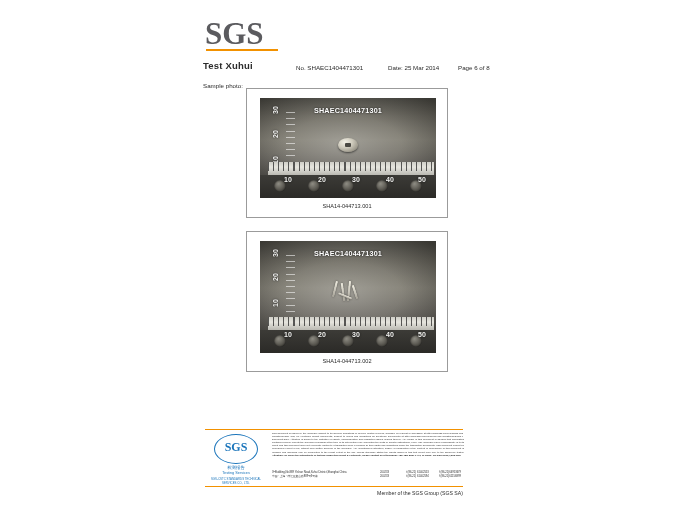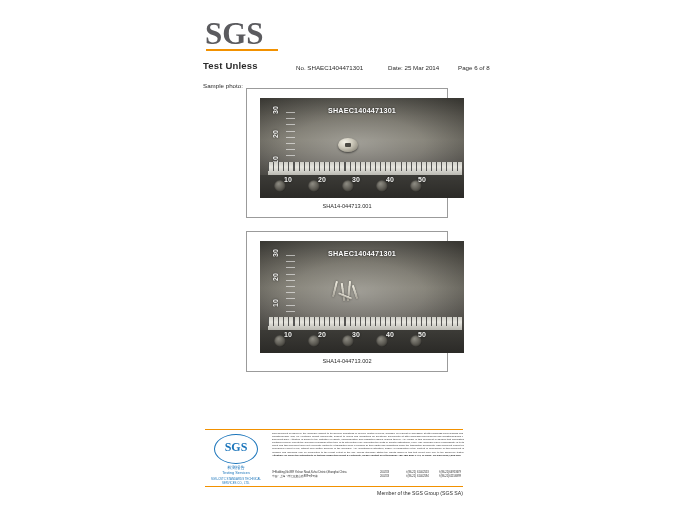--- a/index.html
+++ b/index.html
@@ -91,21 +91,21 @@
     border: 1px solid #9b9b9b;
     box-sizing: border-box;
   }
   .frame-1 { top: 88px; height: 130px; }
   .frame-2 { top: 231px; height: 141px; }
 
   .photo {
     position: absolute;
     left: 13px;
     top: 9px;
-    width: 204px;
+    width: 176px;
     height: 100px;
     overflow: hidden;
     background: #3a3a38;
   }
   .frame-2 .photo { height: 112px; }
 
   .photo-caption {
     position: absolute;
     left: 0;
     width: 100%;
@@ -382,21 +382,21 @@
 <body>
 
 <div class="page">
 
   <div class="logo-wrap">
     <div class="logo-text">SGS</div>
     <div class="logo-rule"></div>
   </div>
 
   <div class="title-row">
-    <div class="title-report">Test Unless</div>
+    <div class="title-report">Test Xuhui</div>
     <div class="meta meta-no">No. SHAEC1404471301</div>
     <div class="meta meta-date">Date: 25 Mar 2014</div>
     <div class="meta meta-page">Page 6 of 8</div>
   </div>
 
   <div class="sample-label">Sample photo:</div>
 
   <div class="frame frame-1">
     <div class="photo">
       <div class="photo-bg"></div>

